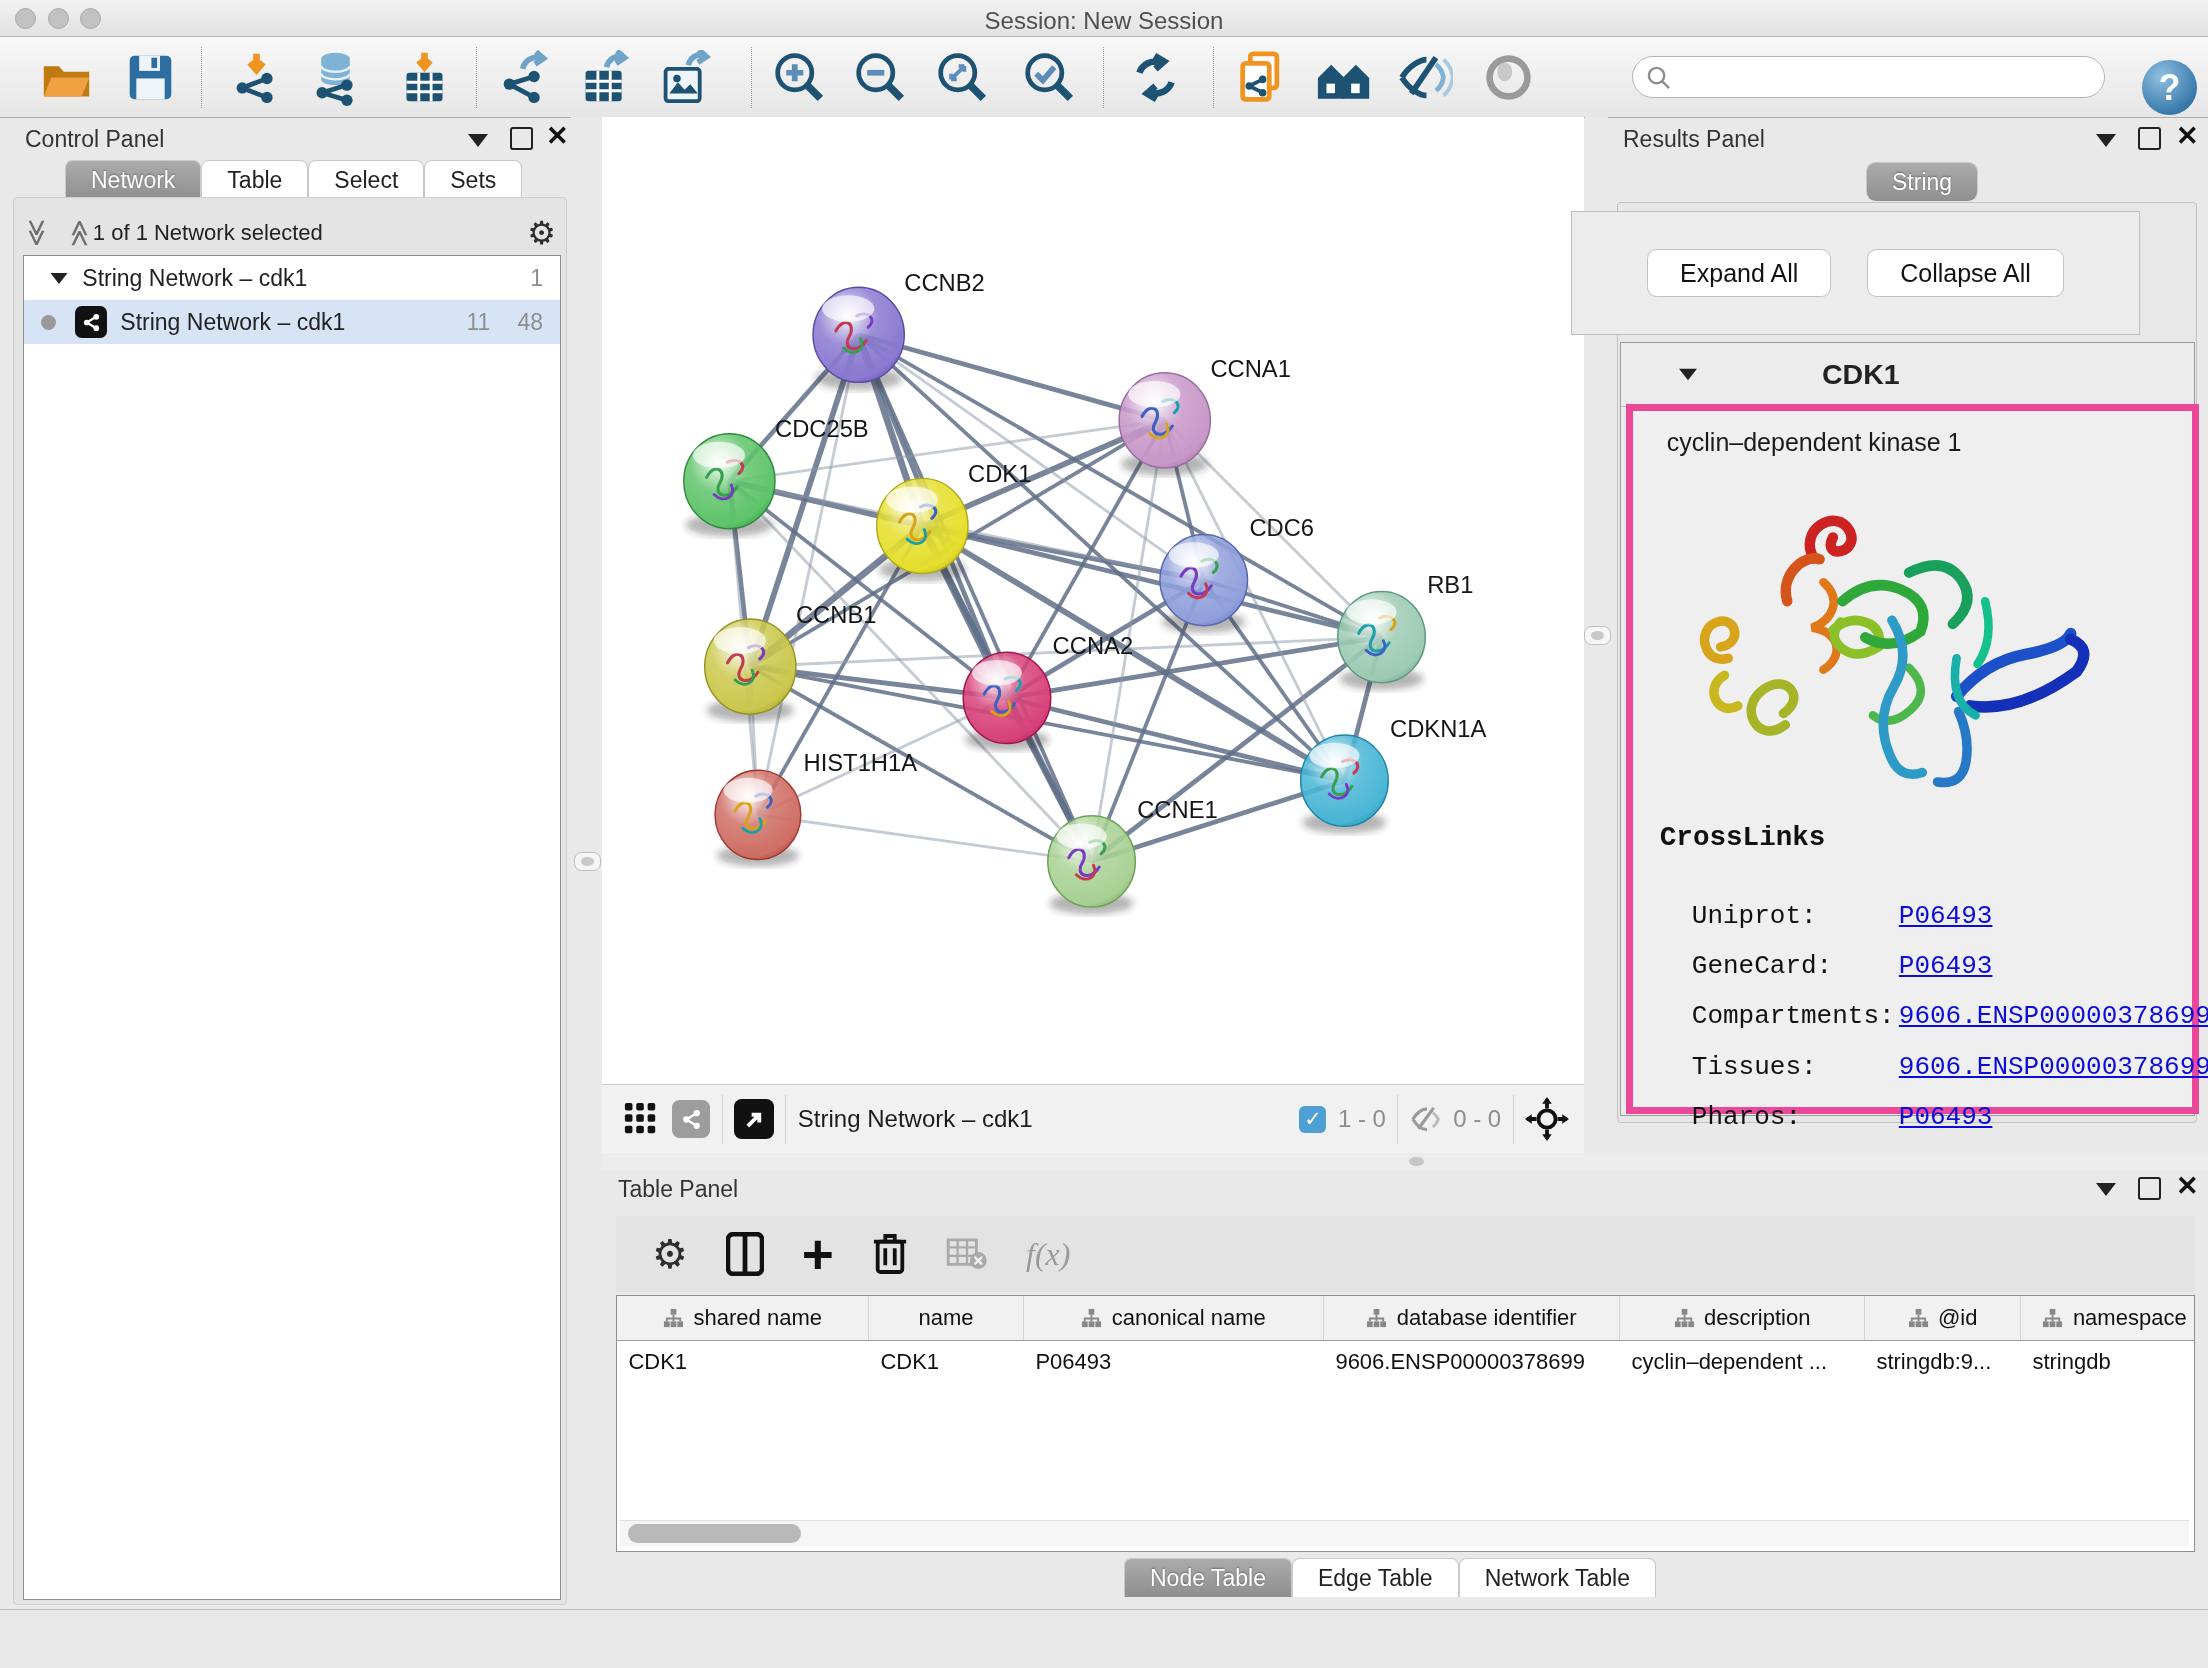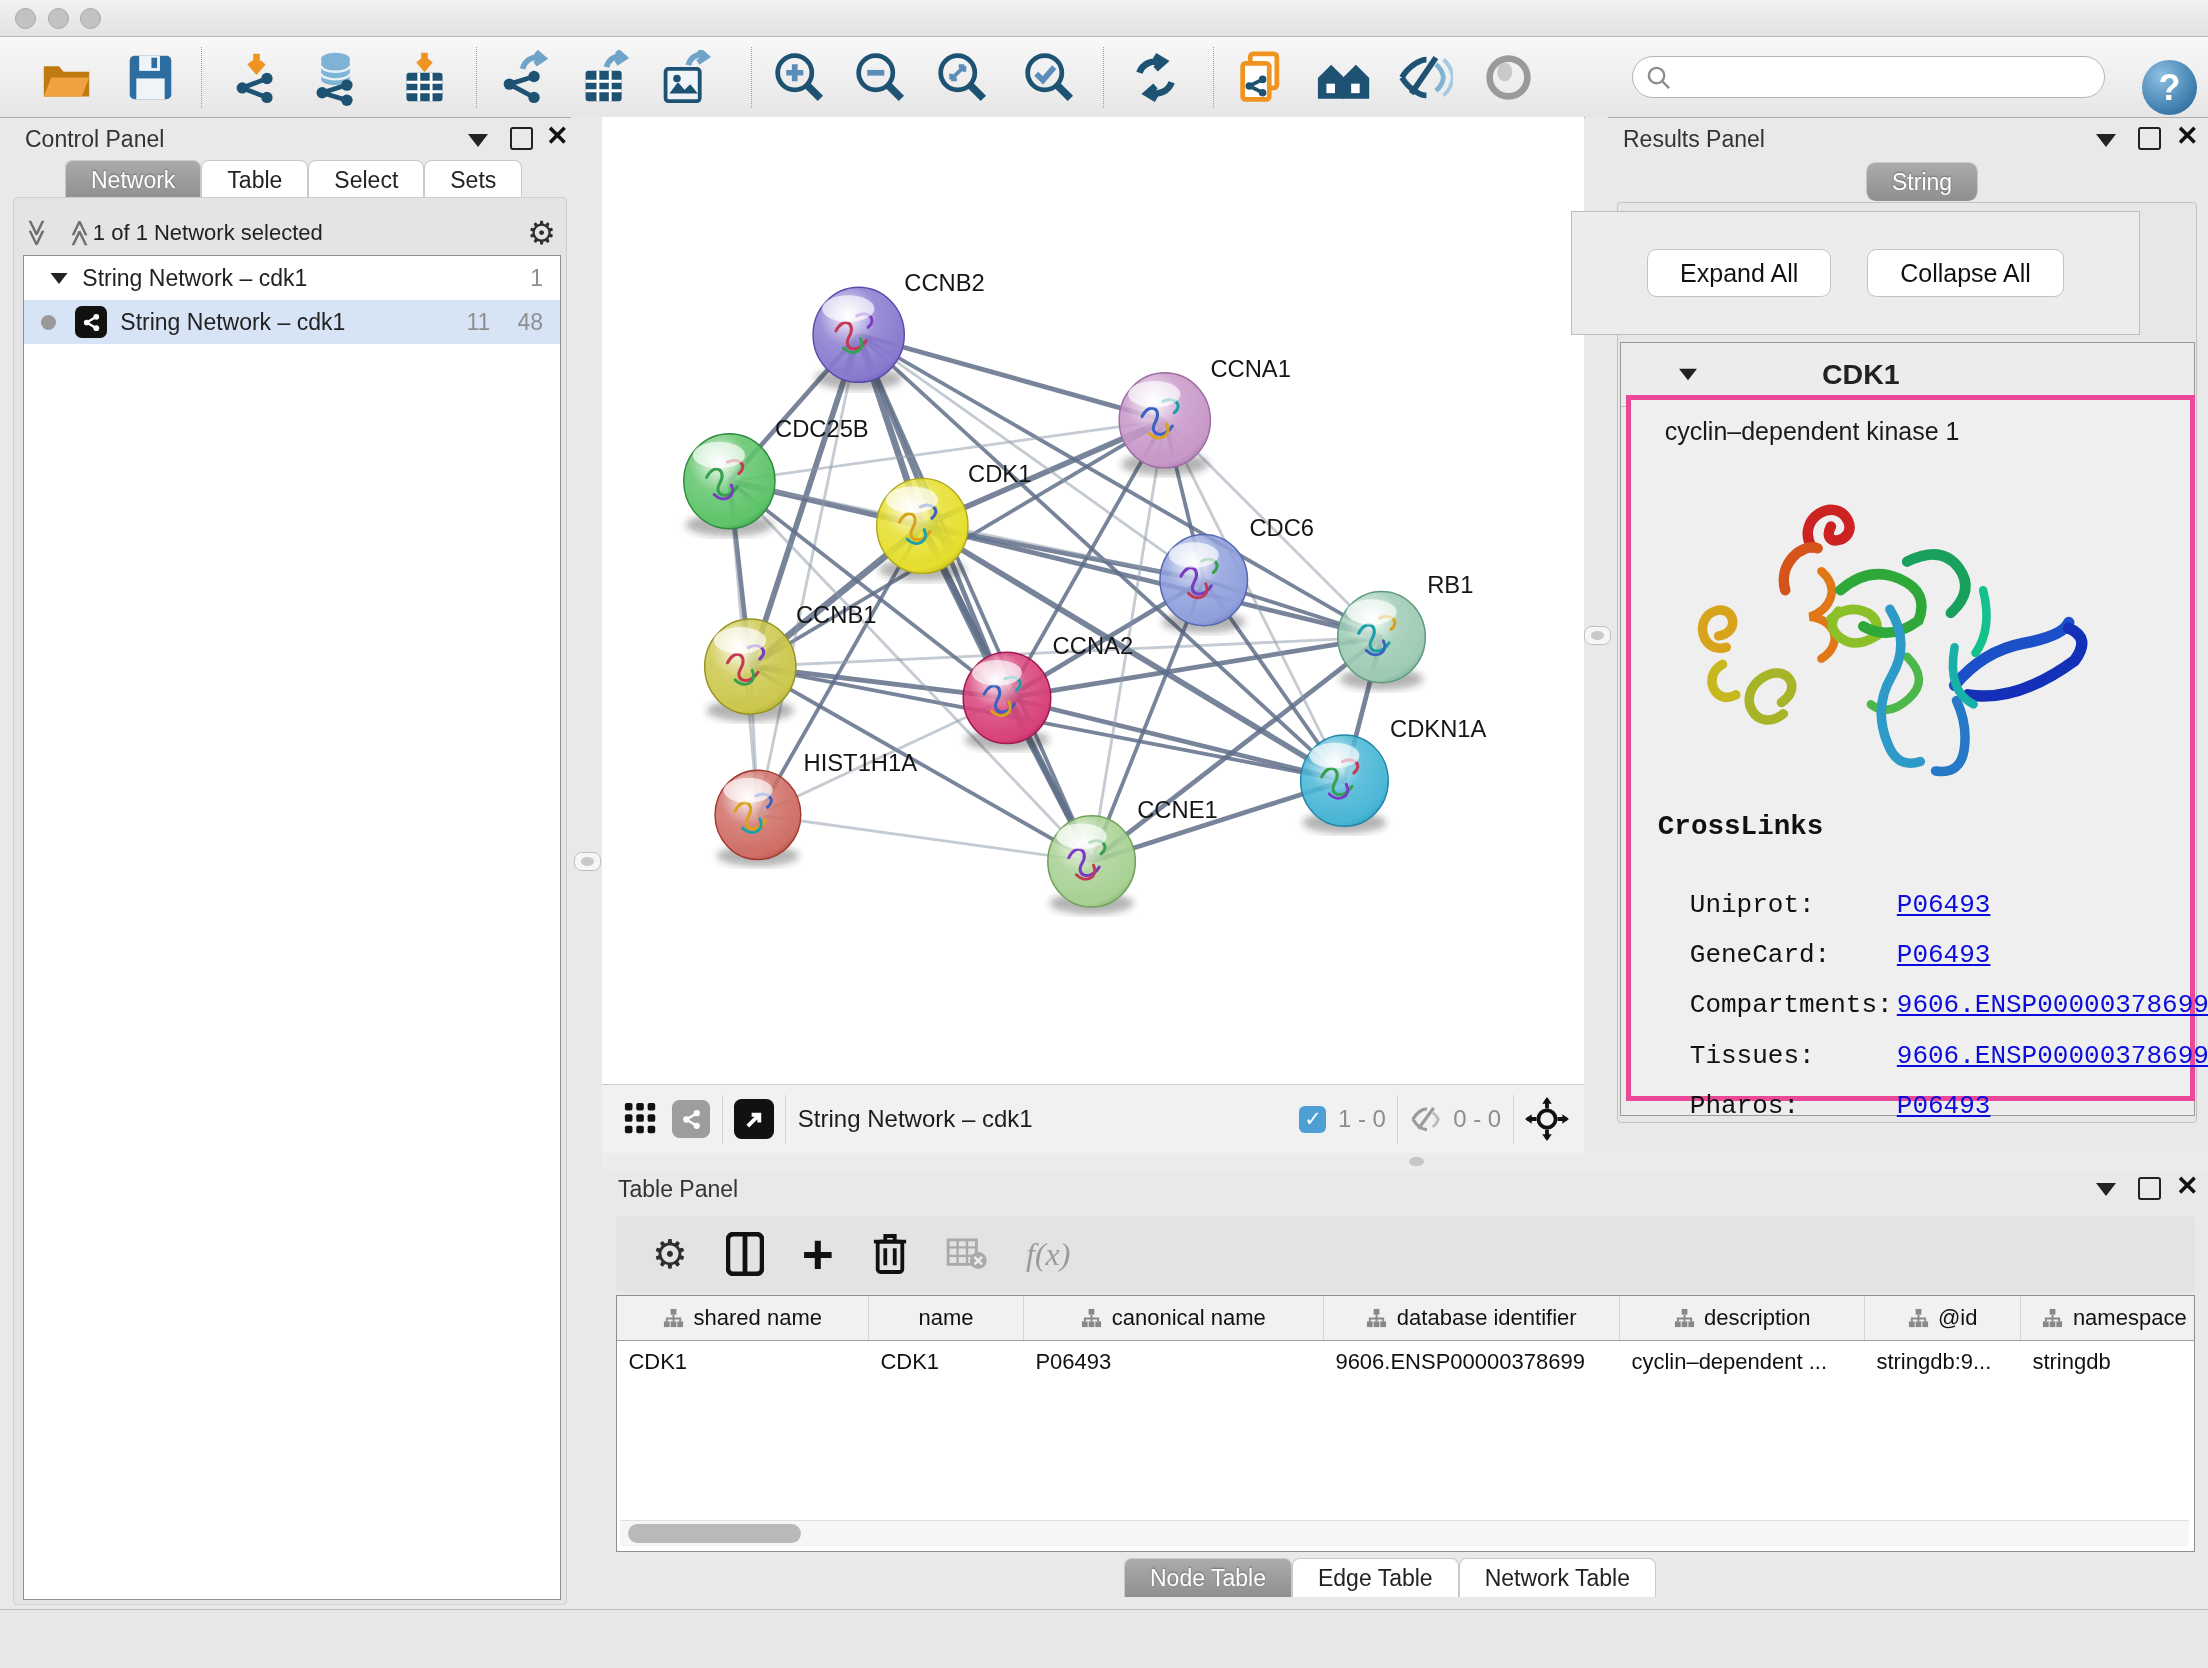--- a/index.html
+++ b/index.html
@@ -58,21 +58,21 @@
   .chkbox{width:27px;height:27px;border-radius:5.7px;background:#4e9fd4;color:#fff;font-size:21px;display:flex;align-items:center;justify-content:center;}
   .belowbar{left:602px;top:1153px;width:1606px;height:17px;background:#ececec;}
   
   .rp-outer{left:1617px;top:202px;width:578px;height:919px;background:#e7e7e7;border:1px solid #c2c2c2;border-radius:3.8px;}
   .rp-btnrow{left:1571px;top:211px;width:567px;height:122px;background:#ececec;border:1px solid #bdbdbd;display:flex;align-items:center;justify-content:center;gap:36px;}
   .rp-btn{height:46px;padding:0 32px;background:#fff;border:1px solid #c2c2c2;border-radius:9.5px;
     font-size:25px;display:flex;align-items:center;color:#111;}
   .cdkbox{left:1620px;top:342px;width:573px;height:772px;border:1.9px solid #9a9a9a;background:#ececec;}
   .cdkhead{height:63px;display:flex;align-items:center;border-bottom:1px solid #bdbdbd;}
   .cdkname{font-size:28.5px;font-weight:bold;}
-  .cdkcontent{position:absolute;left:4.8px;top:52px;width:559px;height:696px;background:#efefef;border:5px solid #ec4899;}
+  .cdkcontent{position:absolute;left:4.8px;top:61px;width:559px;height:696px;background:#efefef;border:7px solid #ec4899;}
   .desc{font-size:25px;color:#1a1a1a;}
   .serif{font-family:Liberation Mono, monospace;}
   .xl-head{font-size:27.6px;font-weight:bold;color:#111;}
   .xl-row{font-size:26px;color:#111;display:flex;position:absolute;margin-top:35px;}
   .xl-row a{color:#0b0bdd;text-decoration:underline;}
   
   .tp-toolbox{left:616px;top:1216px;width:1579px;height:76px;background:#e3e3e3;border-radius:3.8px;display:flex;align-items:center;gap:38px;padding-left:36px;box-sizing:border-box;}
   .tablewrap{left:616px;top:1295px;width:1579px;height:257px;background:#fff;border:1.9px solid #8f8f8f;box-sizing:border-box;overflow:hidden;}
   .thead{display:flex;height:44px;background:#f1f1f1;border-bottom:1.9px solid #9e9e9e;}
   .th{display:flex;align-items:center;justify-content:center;gap:9.5px;font-size:22px;color:#111;border-right:1px solid #d6d6d6;box-sizing:border-box;overflow:hidden;white-space:nowrap;}
@@ -85,20 +85,21 @@
   
   .statusbar{left:0;top:1609px;width:2208px;height:59px;background:#e7e7e7;border-top:1px solid #bdbdbd;}
 </style>
 </head>
 <body>
 
 <div class="abs titlebar">
   <div class="abs traffic" style="left:15px"></div>
   <div class="abs traffic" style="left:48px"></div>
   <div class="abs traffic" style="left:80px"></div>
+  <div class="abs wintitle">Session: New Session</div>
 </div>
 
 <div class="abs toolbar">
   <div class="abs tbtn" style="left:35px">
     <svg width="53" height="53" viewBox="0 0 56 56">
       <path d="M4 16h16l5 6h27v26H4z" fill="#c07a12"></path>
       <path d="M4 48l8-20h40l-8 20z" fill="#f0a243"></path>
     </svg>
   </div>
   <div class="abs tbtn" style="left:119px">

